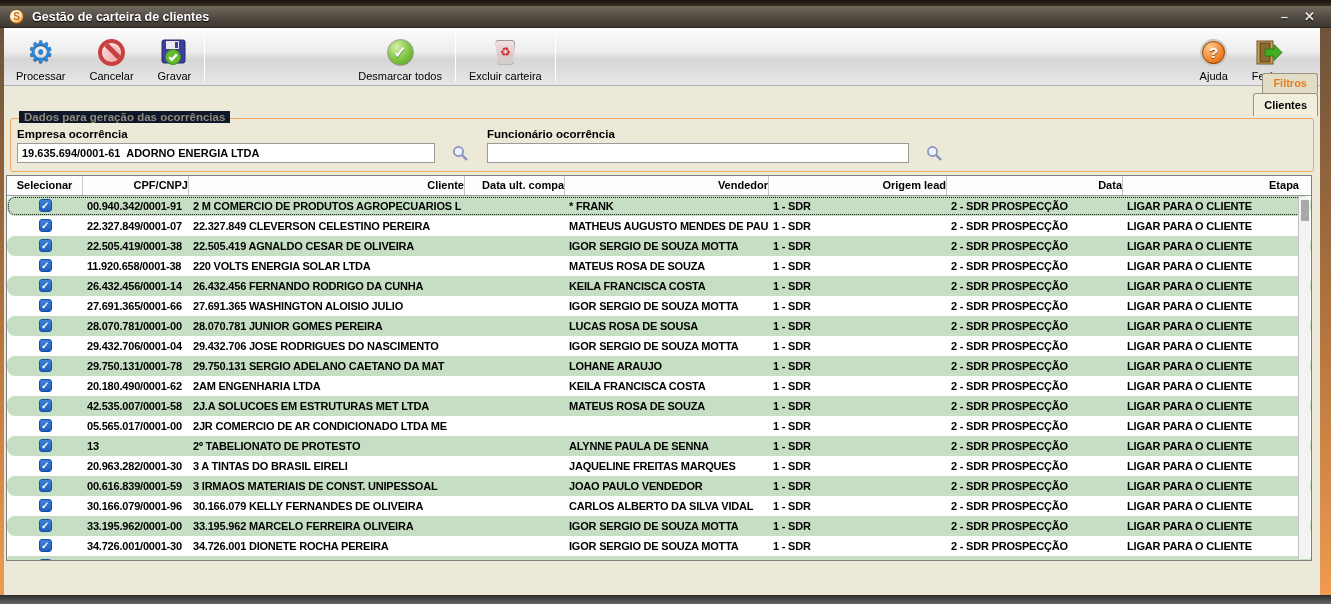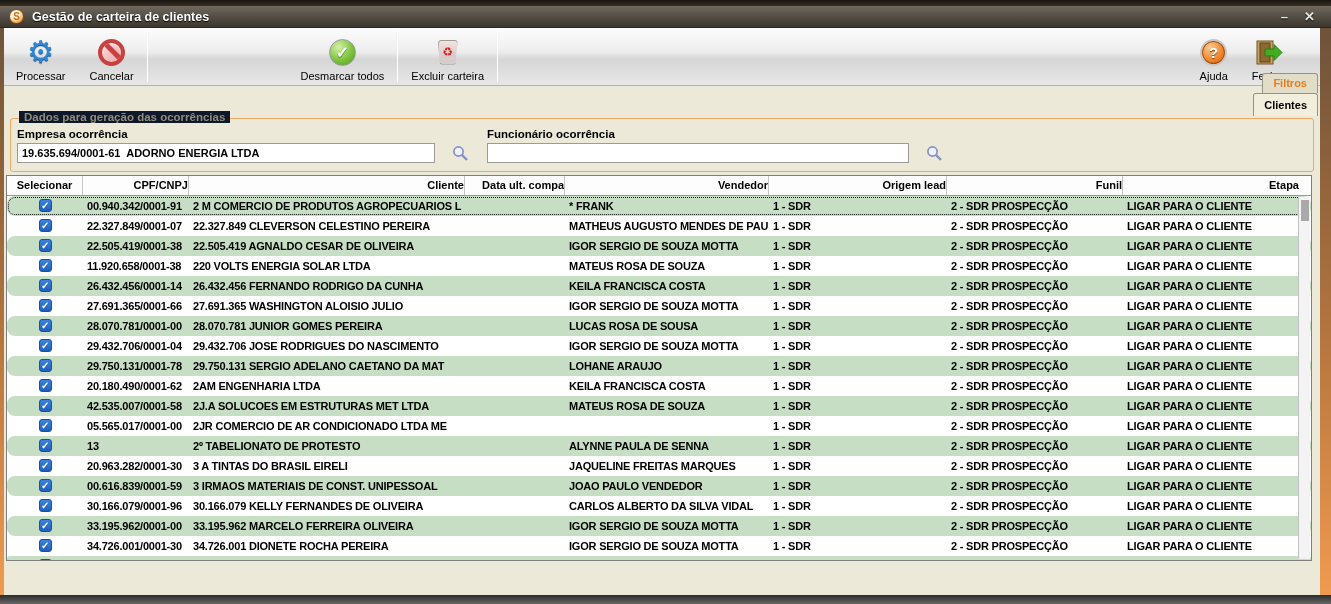--- a/index.html
+++ b/index.html
@@ -151,20 +151,32 @@
             <span class="gear-glyph">⚙</span>
           </div>
         <span class="tlabel">Processar</span>
       </div>
       <div class="tbtn">
         <div class="ic-box">
             <span class="no-sign"></span>
           </div>
         <span class="tlabel">Cancelar</span>
       </div>
+      <div class="tbtn">
+        <div class="ic-box">
+          <svg width="26" height="27" viewBox="0 0 26 27">
+            <rect x="1" y="1" width="23" height="23" rx="2" fill="#3c3f9e" stroke="#292b6e"></rect>
+            <rect x="5" y="2" width="13" height="8" fill="#e9e9f2"></rect>
+            <rect x="14" y="3" width="3" height="6" fill="#3c3f9e"></rect>
+            <circle cx="12" cy="18" r="7.5" fill="#64b92f" stroke="#3f8c1e"></circle>
+            <path d="M8.2 18.2 l2.6 2.6 l5-5.4" stroke="#ffffff" stroke-width="2.4" fill="none"></path>
+          </svg>
+        </div>
+        <span class="tlabel">Gravar</span>
+      </div>
       <div class="tsep"></div>
       <div class="tspacer-small"></div>
       <div class="tbtn">
         <div class="ic-box">
             <span class="green-circle">✓</span>
           </div>
         <span class="tlabel">Desmarcar todos</span>
       </div>
       <div class="tsep"></div>
       <div class="tbtn">
@@ -226,21 +238,21 @@
     </div>
 
     <div class="table">
       <div class="thead">
           <div class="th c0">Selecionar</div>
           <div class="th c1">CPF/CNPJ</div>
           <div class="th c2">Cliente</div>
           <div class="th c3">Data ult. compa</div>
           <div class="th c4">Vendedor</div>
           <div class="th c5">Origem lead</div>
-          <div class="th c6">Funil</div>
+          <div class="th c6">Data</div>
           <div class="th c7">Etapa</div>
         </div>
       <div class="tbody">
           <div class="tr green focused">
             <div class="td c0">
               <div class="cb"></div>
             </div>
             <div class="td c1">00.940.342/0001-91</div>
             <div class="td c2">2 M COMERCIO DE PRODUTOS AGROPECUARIOS L</div>
             <div class="td c3"></div>

